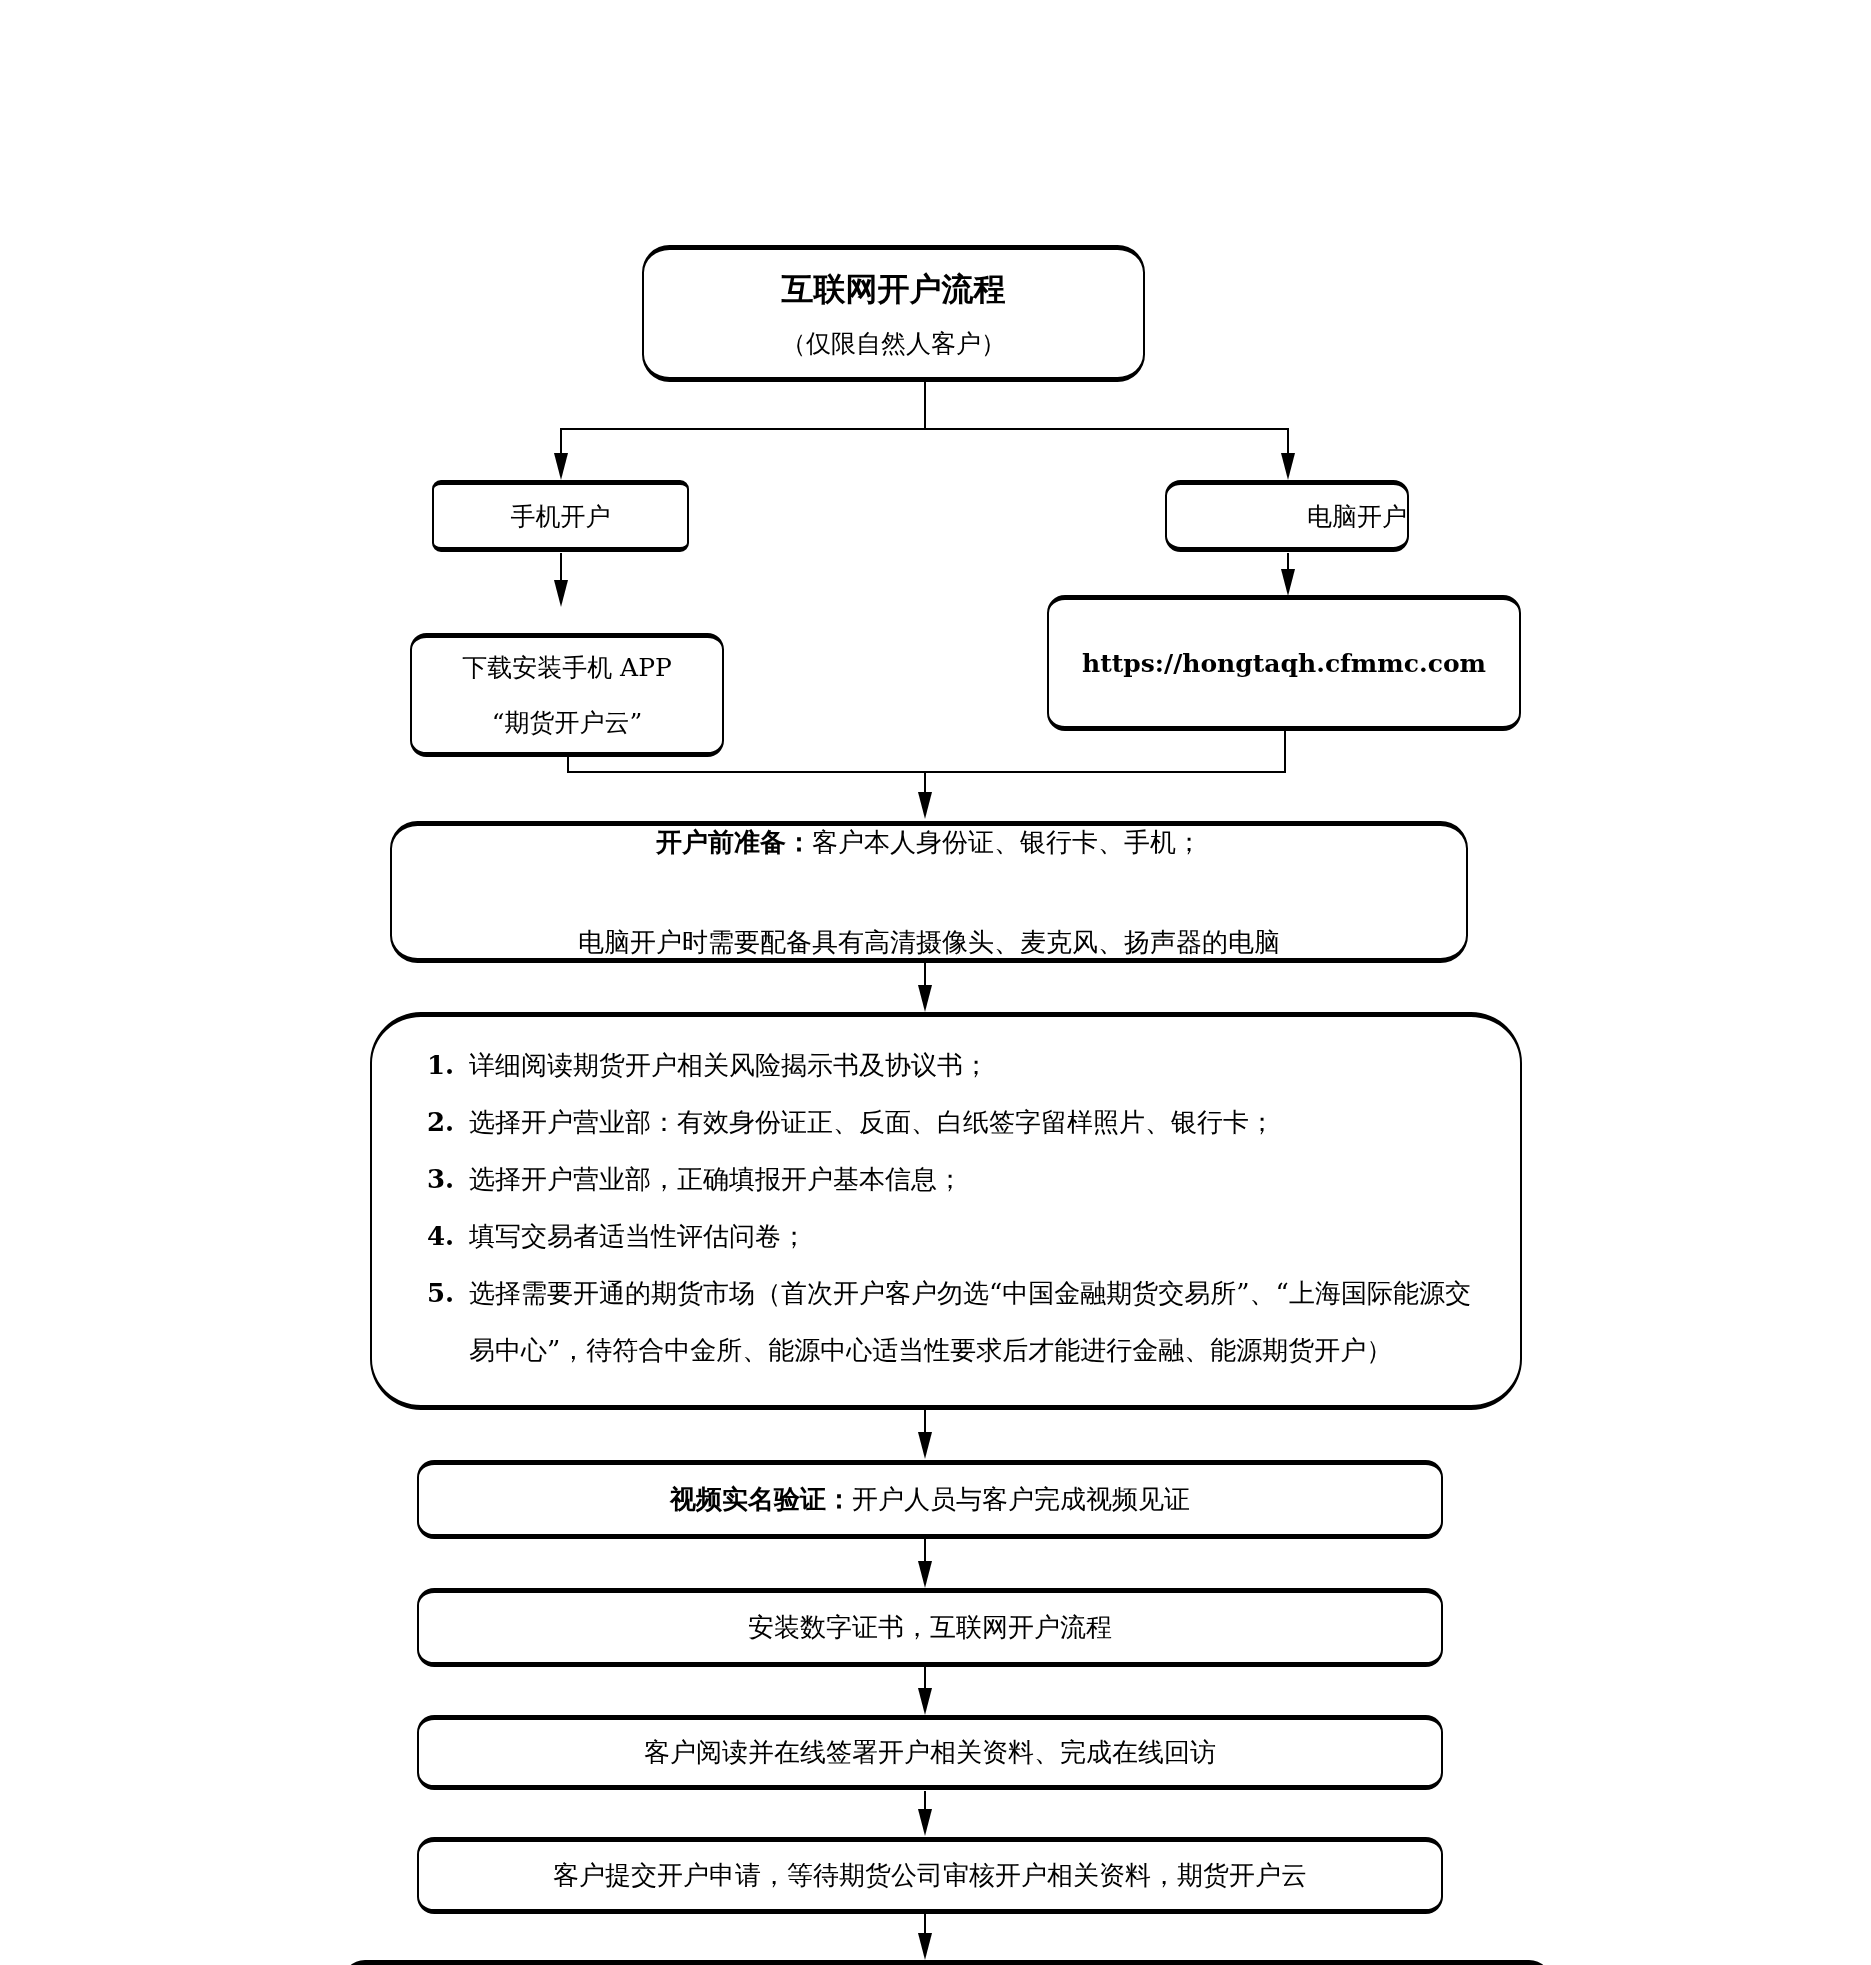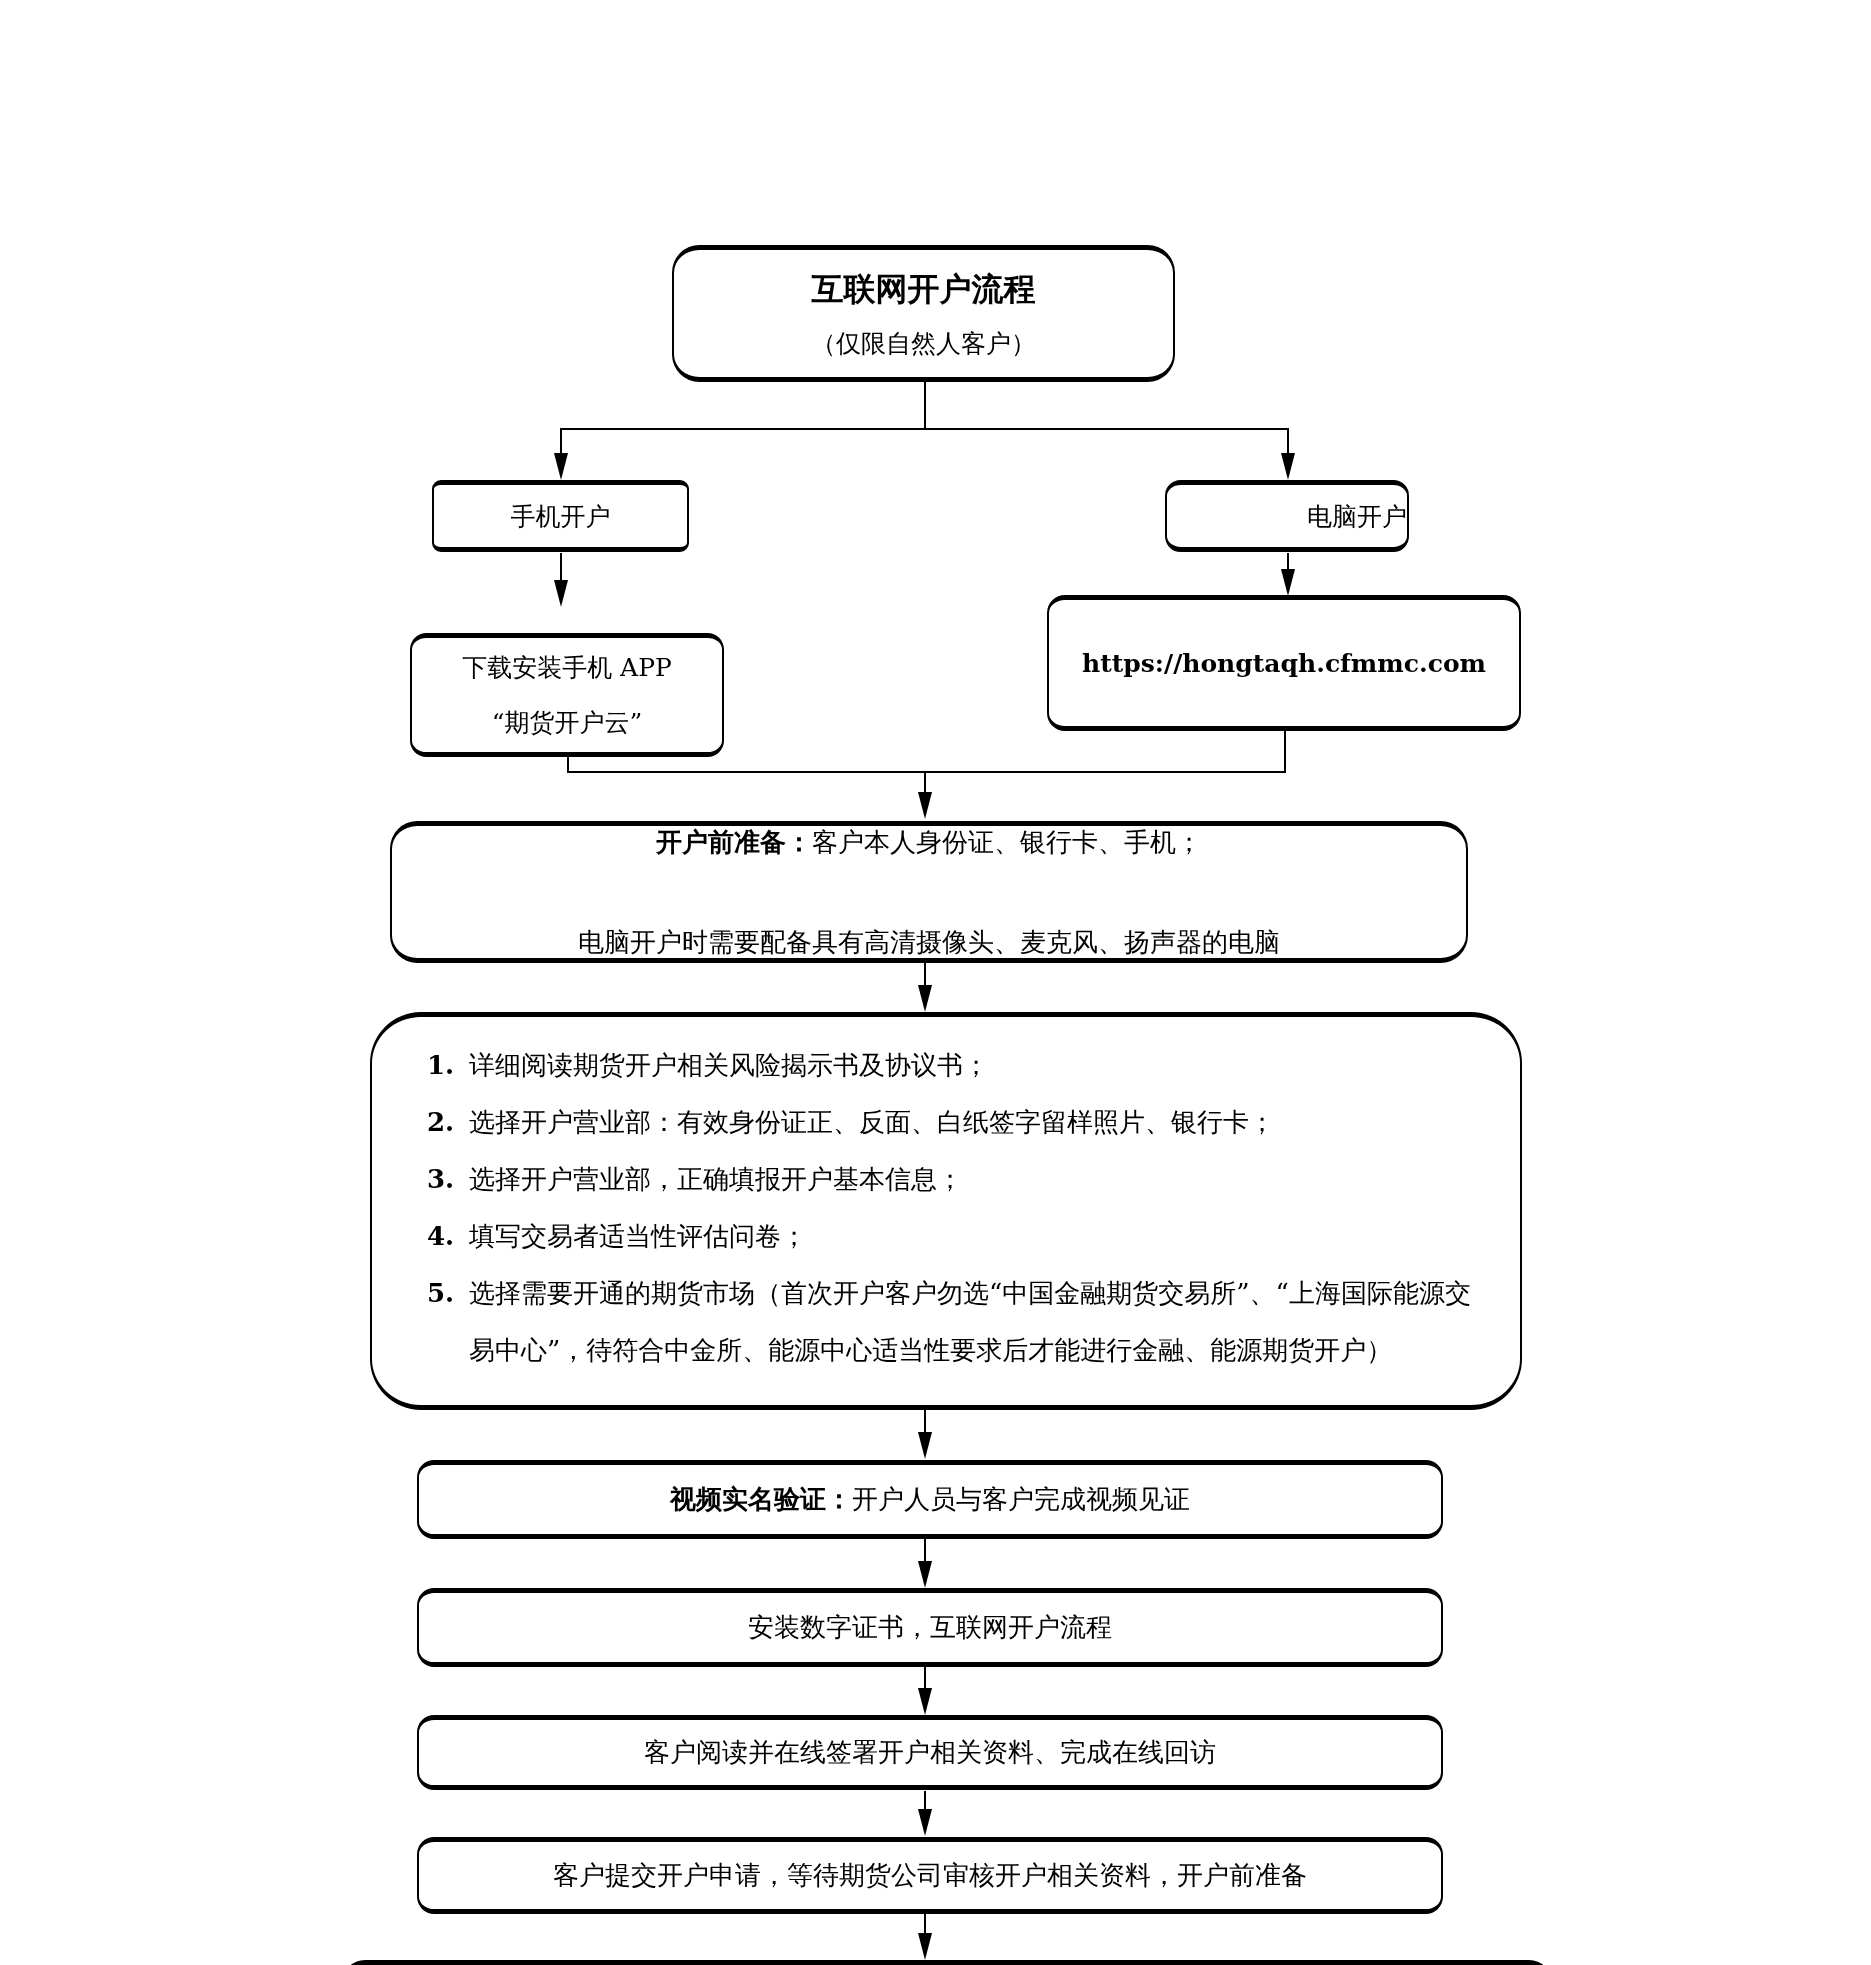--- a/index.html
+++ b/index.html
@@ -29,21 +29,21 @@
   }
   .bold{font-weight:bold;}
   .vline{position:absolute;width:2px;background:#000000;}
   .hline{position:absolute;height:2px;background:#000000;}
   .arrow{
     position:absolute;width:0;height:0;
     border-left:7.5px solid transparent;
     border-right:7.5px solid transparent;
     border-top:27.5px solid #000000;
   }
-  #node-title{left:672px;top:245px;width:503px;height:137px;border-radius:27.5px;}
+  #node-title{left:642px;top:245px;width:503px;height:137px;border-radius:27.5px;}
   #node-title .t1{font-size:32px;font-weight:bold;line-height:47px;margin-bottom:13.4px;}
   #node-title .t2{font-size:25px;line-height:35px;}
   #node-phone{left:432px;top:480px;width:257px;height:72px;border-radius:9px;font-size:25px;}
   #node-pc{left:1165px;top:480px;width:244px;height:72px;border-radius:15.7px;font-size:25px;align-items:flex-end;}
   #node-app{left:410px;top:607px;width:314px;height:124px;border-radius:16.5px;font-size:25px;line-height:55px;margin-top:26px;}
   #node-web{left:1047px;top:595px;width:474px;height:136px;border-radius:18px;font-size:25px;line-height:59px;}
   #node-prep{left:390px;top:821px;width:1078px;height:142px;border-radius:27.5px;line-height:60px;gap:40px;}
   #node-checklist{
     left:370px;top:1012px;width:1152px;height:398px;border-radius:51px;
     align-items:stretch;justify-content:flex-start;text-align:left;
@@ -156,21 +156,21 @@
 
   <div class="node" id="node-cert">
     <div>安装数字证书，互联网开户流程</div>
   </div>
 
   <div class="node" id="node-sign">
     <div>客户阅读并在线签署开户相关资料、完成在线回访</div>
   </div>
 
   <div class="node" id="node-submit">
-    <div>客户提交开户申请，等待期货公司审核开户相关资料，开户前准备</div>
+    <div>客户提交开户申请，等待期货公司审核开户相关资料，期货开户云</div>
   </div>
 
   <div class="node" id="node-password">
     
     
   </div>
 
 </div>
 
 

